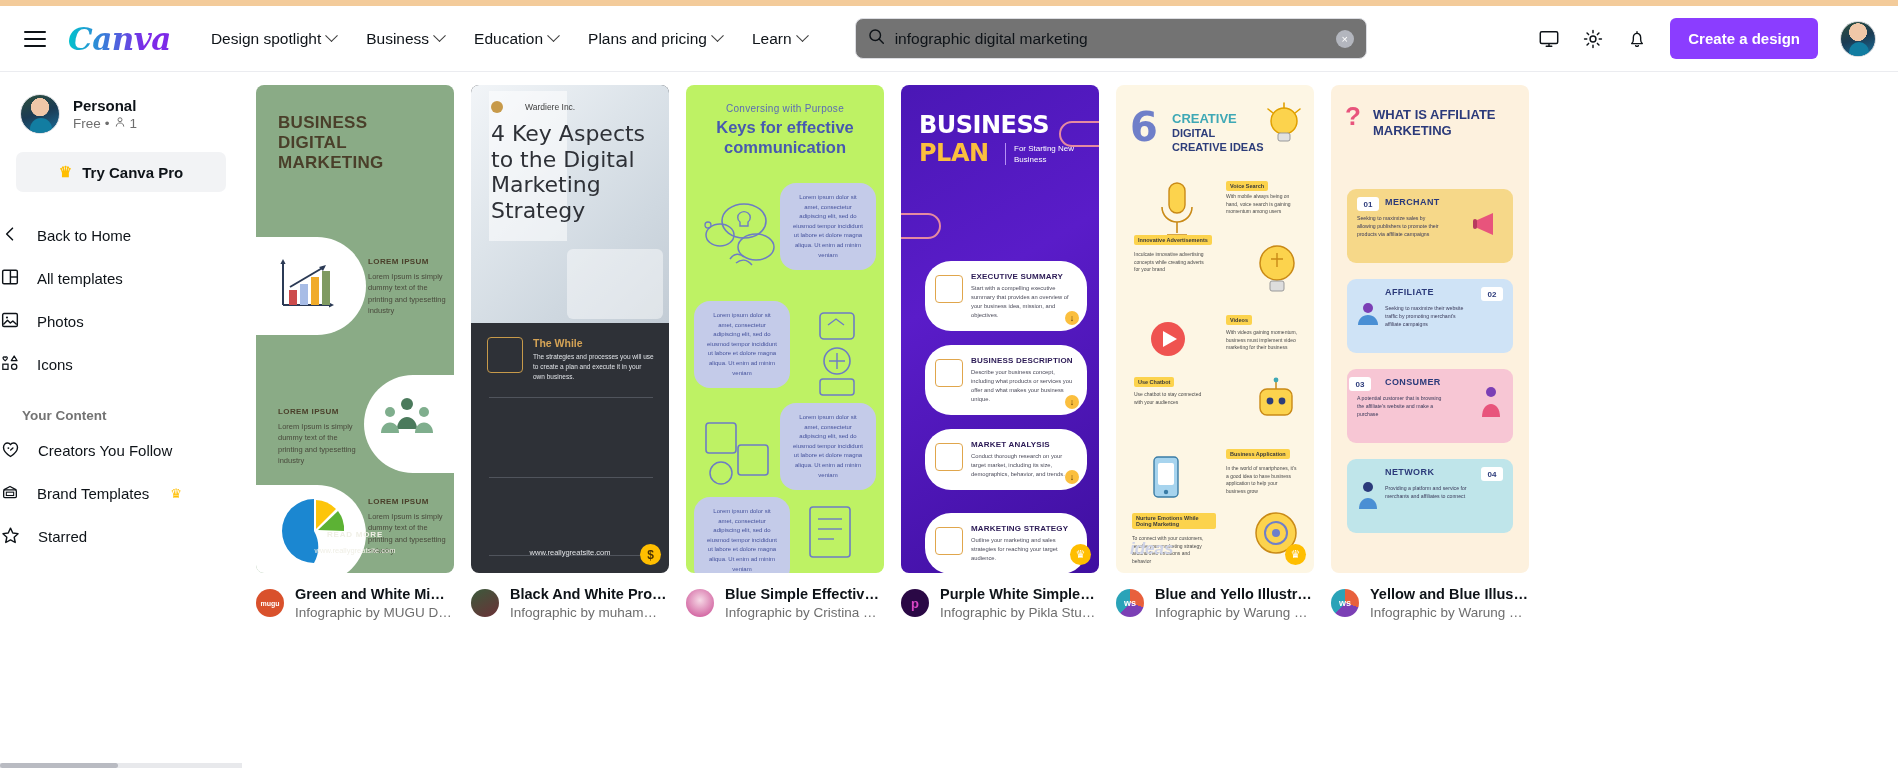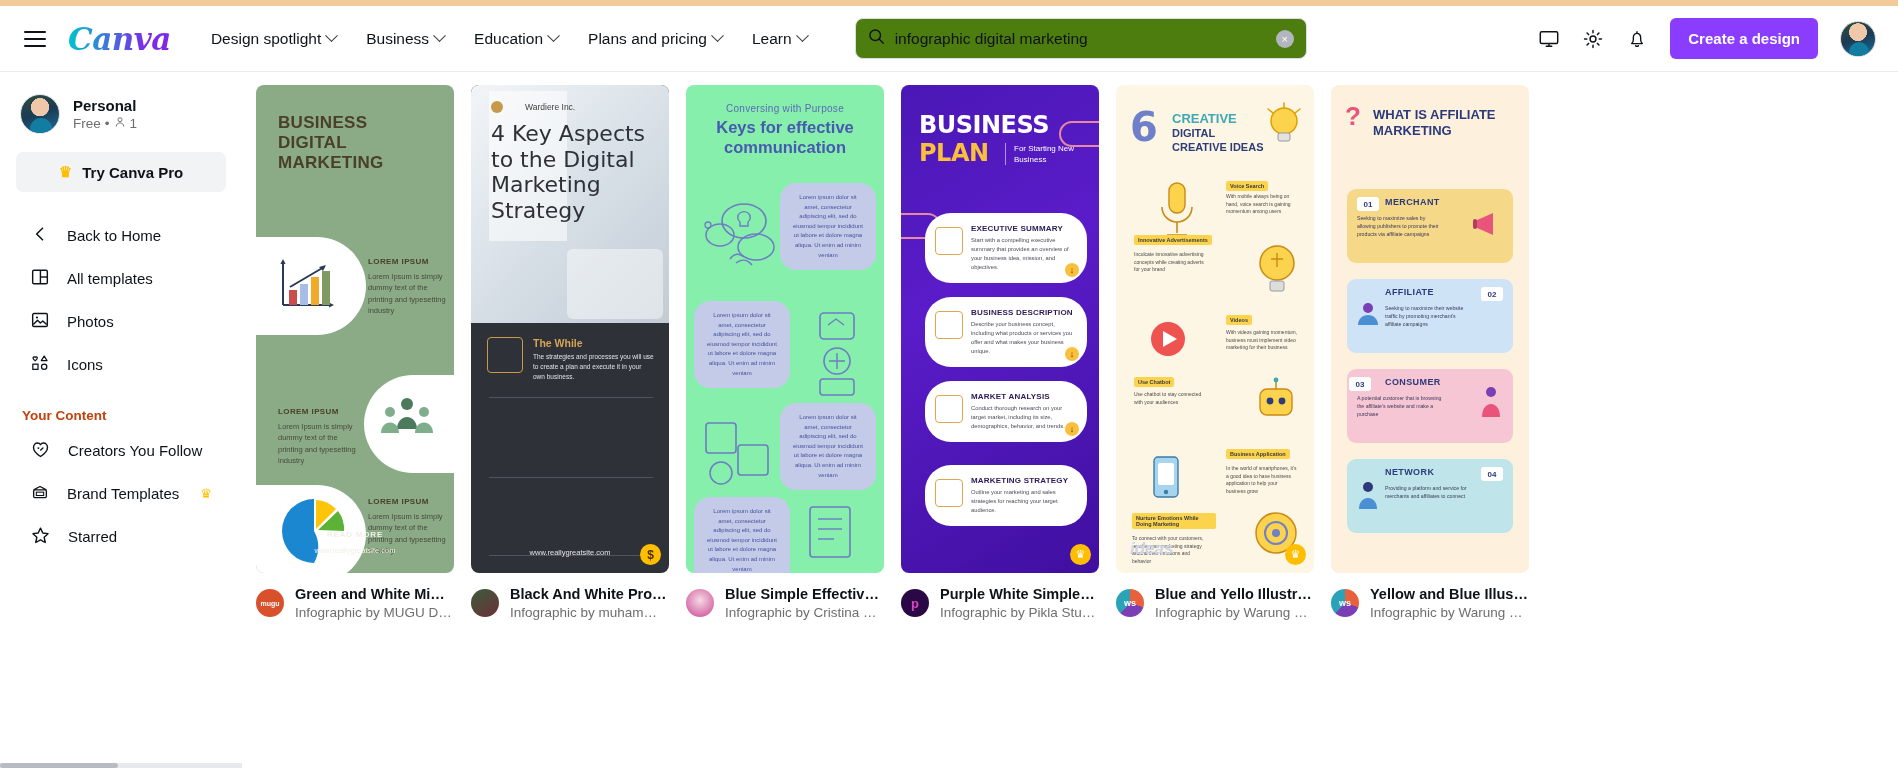--- a/index.html
+++ b/index.html
@@ -30,23 +30,23 @@
     -webkit-background-clip:text; background-clip:text; color:transparent;
     margin-right:40px; cursor:pointer;
   }
 
   .navlinks { display:flex; align-items:center; gap:30px; }
   .navitem { display:flex; align-items:center; gap:6px; font-size:15.5px; color:#0e1318; cursor:pointer; white-space:nowrap; }
   .chev { width:9px; height:9px; border-right:1.8px solid #3d3d3d; border-bottom:1.8px solid #3d3d3d; transform:rotate(45deg) translate(-2px,-2px); }
 
   .searchwrap {
     margin-left:48px; position:relative;
-    width:452px; height:41px;
+    width:512px; height:41px;
     border:1px solid #dcdde2; border-radius:8px;
-    display:flex; align-items:center; background:#4d7c0f;justify-content:space-between;
+    display:flex; align-items:center; background:#737373;justify-content:space-between;
   }
   .searchwrap .mag { margin-left:12px; margin-right:10px; flex:0 0 auto; }
   .searchwrap input {
     border:0; outline:0; font-size:15.5px; font-family:"Liberation Sans",sans-serif;
     color:#0e1318; flex:1; background:transparent;
   }
   .clearbtn {
     width:18px;height:18px;border-radius:50%;background:#b3b6be;color:#fff;
     font-size:11px; display:flex;align-items:center;justify-content:center;
     margin-right:12px; cursor:pointer; font-family:"Liberation Sans",sans-serif;
@@ -86,23 +86,23 @@
   .pro-btn {
     margin:18px 16px 0 16px; height:40px; background:#f2f3f5; border-radius:7px;
     display:flex; align-items:center; justify-content:center; gap:10px;
     font-weight:700; font-size:15px; cursor:pointer;
   }
   .crown { color:#ffbe00; font-size:15px; }
 
   .sb-list { margin-top:22px; }
   .sb-item {
     display:flex; align-items:center; gap:17px;
-    height:43px; padding-left:30px; font-size:15px; color:#0e1318; cursor:pointer;
-  }
-  .sb-section { font-size:13.5px; font-weight:700; color:#c2410c; padding-left:22px; margin:22px 0 6px; }
+    height:43px; font-size:15px; color:#0e1318; cursor:pointer;
+  }
+  .sb-section { font-size:13.5px; font-weight:700; color:#737373; padding-left:22px; margin:22px 0 6px; }
   .sb-badge { color:#ffbe00; font-size:13px; margin-left:4px;}
   .sb-bottom {
     position:absolute; bottom:0; left:0; width:242px; height:5px; background:#e8e9ec;
   }
   .sb-bottom i { display:block; width:118px; height:5px; background:#b9bbc2; border-radius:3px;}
 
   
   .main { position:absolute; top:72px; left:242px; width:1656px; height:696px; background:#fff; overflow:hidden;}
   .grid { display:flex; gap:17px; padding:13px 0 0 14px; }
   .card { width:198px; flex:0 0 198px; cursor:pointer; }
@@ -149,32 +149,32 @@
   .c2 .title { position:absolute; top:36px; left:20px; width:170px; font-size:22px; line-height:1.16; color:#2e3137; font-family:"DejaVu Sans",sans-serif; z-index:2;}
   .c2 .row { position:absolute; left:16px; width:168px; display:flex; gap:10px; }
   .c2 .ico { width:36px;flex:0 0 36px;height:36px;border:1.4px solid #c79a4a; border-radius:4px;}
   .c2 .ico.w { border-color:#dfe2e6; border-radius:50%;}
   .c2 .rh { font-size:10.5px; font-weight:700; margin-bottom:3px;}
   .c2 .rb { font-size:6.5px; line-height:1.55; }
   .c2 .sep { position:absolute; left:18px; width:164px; height:1px; background:#50545c;}
   .c2 .url { position:absolute; bottom:16px; left:0; width:198px; text-align:center; font-size:7.5px; color:#e2e4e7;}
 
   
-  .c3 { background:#86efac; }
+  .c3 { background:#bef264; }
   .c3 .kicker { text-align:center; font-size:10px; color:#5b6bb5; padding-top:18px; letter-spacing:.3px;}
   .c3 .h { text-align:center; font-size:16.5px; font-weight:700; color:#4759b0; line-height:1.2; padding:4px 10px 0;}
   .c3 .bubble { position:absolute; background:#c4cbe9; border-radius:16px; color:#45529c; font-size:6px; line-height:1.6; padding:10px 12px; text-align:center;}
 
   
   .c4 { background:linear-gradient(150deg,#4a17b5 0%, #5a1cc9 40%, #3f0fa0 100%); }
   .c4 .bp1 { position:absolute; top:26px; left:18px; font-size:24px; font-weight:700; color:#fff; letter-spacing:-0.5px; font-family:"DejaVu Sans",sans-serif;}
   .c4 .bp2 { position:absolute; top:54px; left:18px; font-size:24px; font-weight:700; color:#fbbf3e; letter-spacing:-0.5px; font-family:"DejaVu Sans",sans-serif;}
   .c4 .bp3 { position:absolute; top:58px; left:104px; font-size:8px; color:#fff; line-height:1.4; border-left:1px solid #b690f5; padding-left:8px;}
   .c4 .pill { position:absolute; border:2px solid #e58aa0; border-radius:20px; }
-  .c4 .panel { position:absolute; left:24px; width:162px; background:#fff; border-radius:26px; padding:11px 12px 11px 46px;}
+  .c4 .panel { position:absolute; left:24px; width:162px; background:#fff; border-radius:26px; padding:11px 12px 11px 46px;margin-top:48px;}
   .c4 .ph { font-size:8px; font-weight:700; color:#2b1a55; letter-spacing:.2px;}
   .c4 .pb { font-size:5.8px; color:#4b4b5a; line-height:1.55; margin-top:3px;}
   .c4 .picon { position:absolute; left:10px; top:14px; width:28px;height:28px;border:1.3px solid #e0a64c;border-radius:4px;}
   .c4 .dot { position:absolute; width:14px;height:14px;border-radius:50%;background:#fbbf3e;color:#4a2c00;font-size:9px;display:flex;align-items:center;justify-content:center;}
 
   
   .c5 { background:#fdf6e4; }
   .c5 .big6 { position:absolute; top:22px; left:14px; font-size:40px; font-weight:700; color:#6f7fc9; font-family:"DejaVu Sans",sans-serif; line-height:1;}
   .c5 .t1 { position:absolute; top:26px; left:56px; font-size:13px; font-weight:700; color:#3ea8b5;}
   .c5 .t2 { position:absolute; top:42px; left:56px; font-size:11px; font-weight:700; color:#2d3d7a;}

